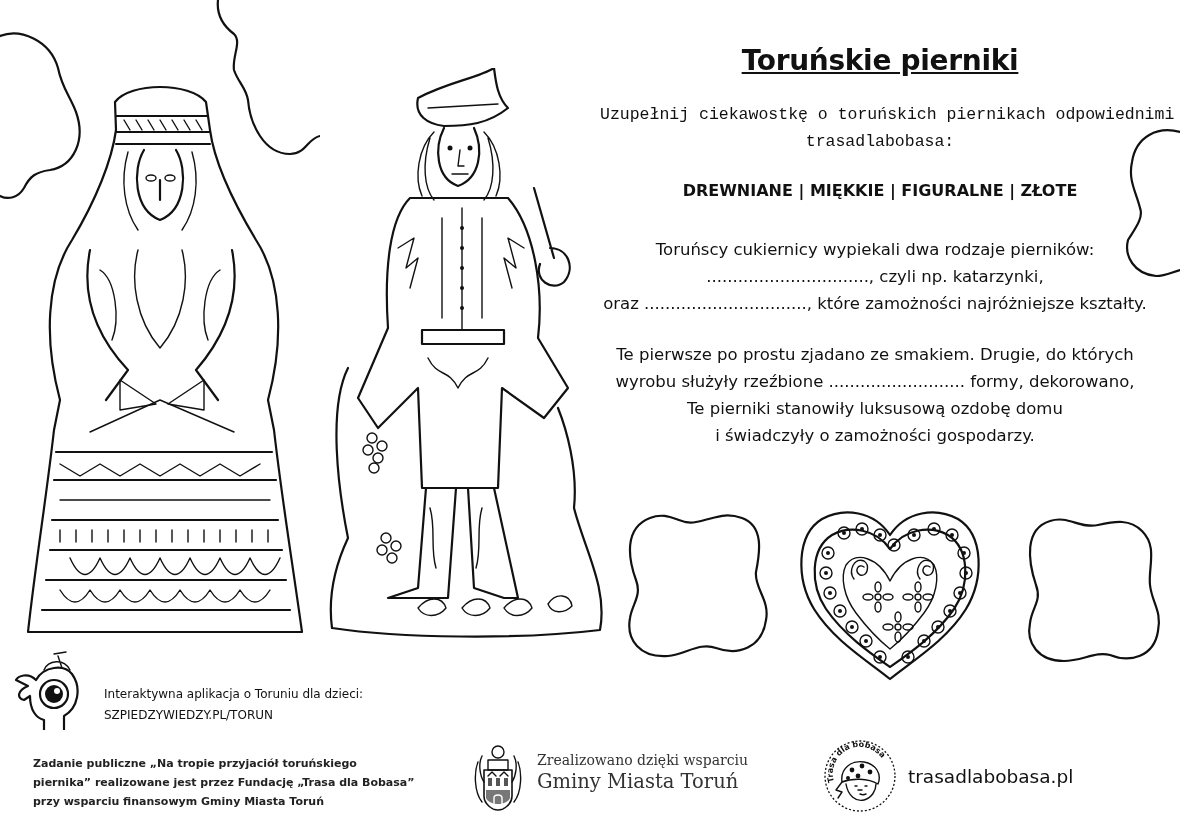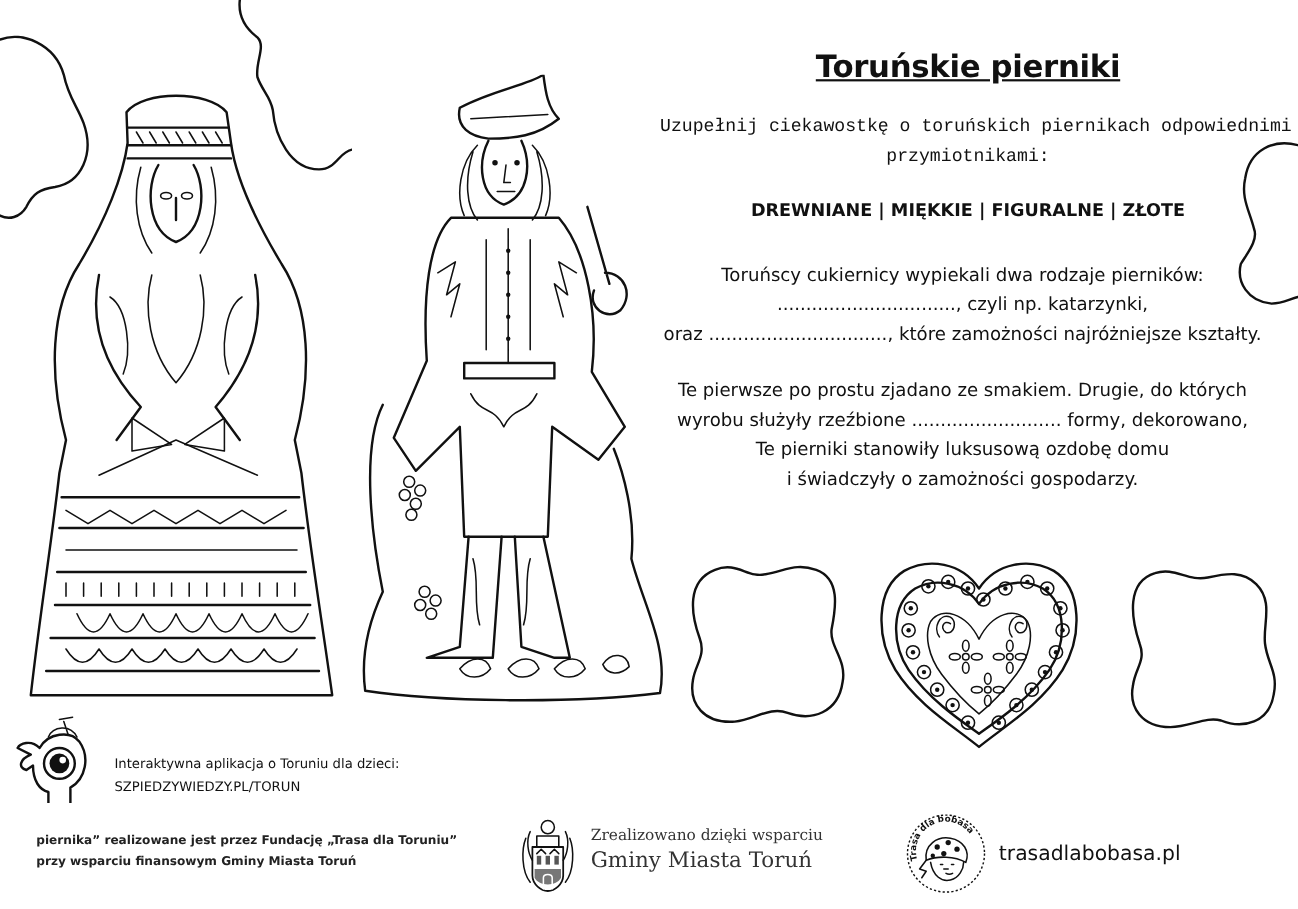--- a/index.html
+++ b/index.html
@@ -186,21 +186,21 @@
       <ellipse cx="104" cy="132" rx="3" ry="5"></ellipse>
       <ellipse cx="94" cy="122" rx="5" ry="3"></ellipse>
       <ellipse cx="114" cy="122" rx="5" ry="3"></ellipse>
   </g>
 </svg>
 
 <div id="title" class="abs">Toruńskie pierniki</div>
 
 <div id="instruction" class="abs">
   <span class="ln">Uzupełnij ciekawostkę o toruńskich piernikach odpowiednimi</span>
-  <span class="ln">przymiotnikami:</span>
+  <span class="ln">trasadlabobasa:</span>
 </div>
 
 <div id="word-bank" class="abs">DREWNIANE | MIĘKKIE  | FIGURALNE | ZŁOTE</div>
 
 <div id="para1" class="abs">
   <span class="ln">Toruńscy cukiernicy wypiekali dwa rodzaje pierników:</span>
   <span class="ln">..............................., czyli np. katarzynki,</span>
   <span class="ln">oraz ..............................., które zamożności najróżniejsze kształty.</span>
 </div>
 
@@ -217,21 +217,22 @@
   <circle class="line" cx="40" cy="44" r="14"></circle>
   <circle class="dot" cx="40" cy="44" r="9"></circle>
   <circle cx="43" cy="41" r="3" fill="#fff"></circle>
 </svg>
 <div id="app-promo" class="abs">
   <div>Interaktywna aplikacja o Toruniu dla dzieci:</div>
   <div>SZPIEDZYWIEDZY.PL/TORUN</div>
 </div>
 
 <div id="footer-note" class="abs">
-  <div>piernika” realizowane jest przez Fundację „Trasa dla Toruniu”</div>
+  <div>Zadanie publiczne „Na tropie przyjaciół toruńskiego</div>
+  <div>piernika” realizowane jest przez Fundację „Trasa dla Bobasa”</div>
   <div>przy wsparciu finansowym Gminy Miasta Toruń</div>
 </div>
 
 <svg class="abs" style="left:472px;top:742px" width="52" height="70" viewBox="0 0 52 70">
   <path class="thin" d="M6 20 C2 30 2 50 10 60 M46 20 C50 30 50 50 42 60 M10 14 C6 22 8 34 12 40 M42 14 C46 22 44 34 40 40"></path>
   <circle class="thin" cx="26" cy="10" r="6"></circle>
   <path class="thin" d="M16 18 L36 18 L36 28 L16 28 Z"></path>
   <path class="line" d="M12 28 L40 28 L40 54 C40 62 32 68 26 68 C20 68 12 62 12 54 Z" style="stroke-width:1.6"></path>
   <path class="thin" d="M16 34 L20 30 L24 34 M28 34 L32 30 L36 34"></path>
   <rect x="16" y="36" width="4" height="8" fill="#555"></rect>

